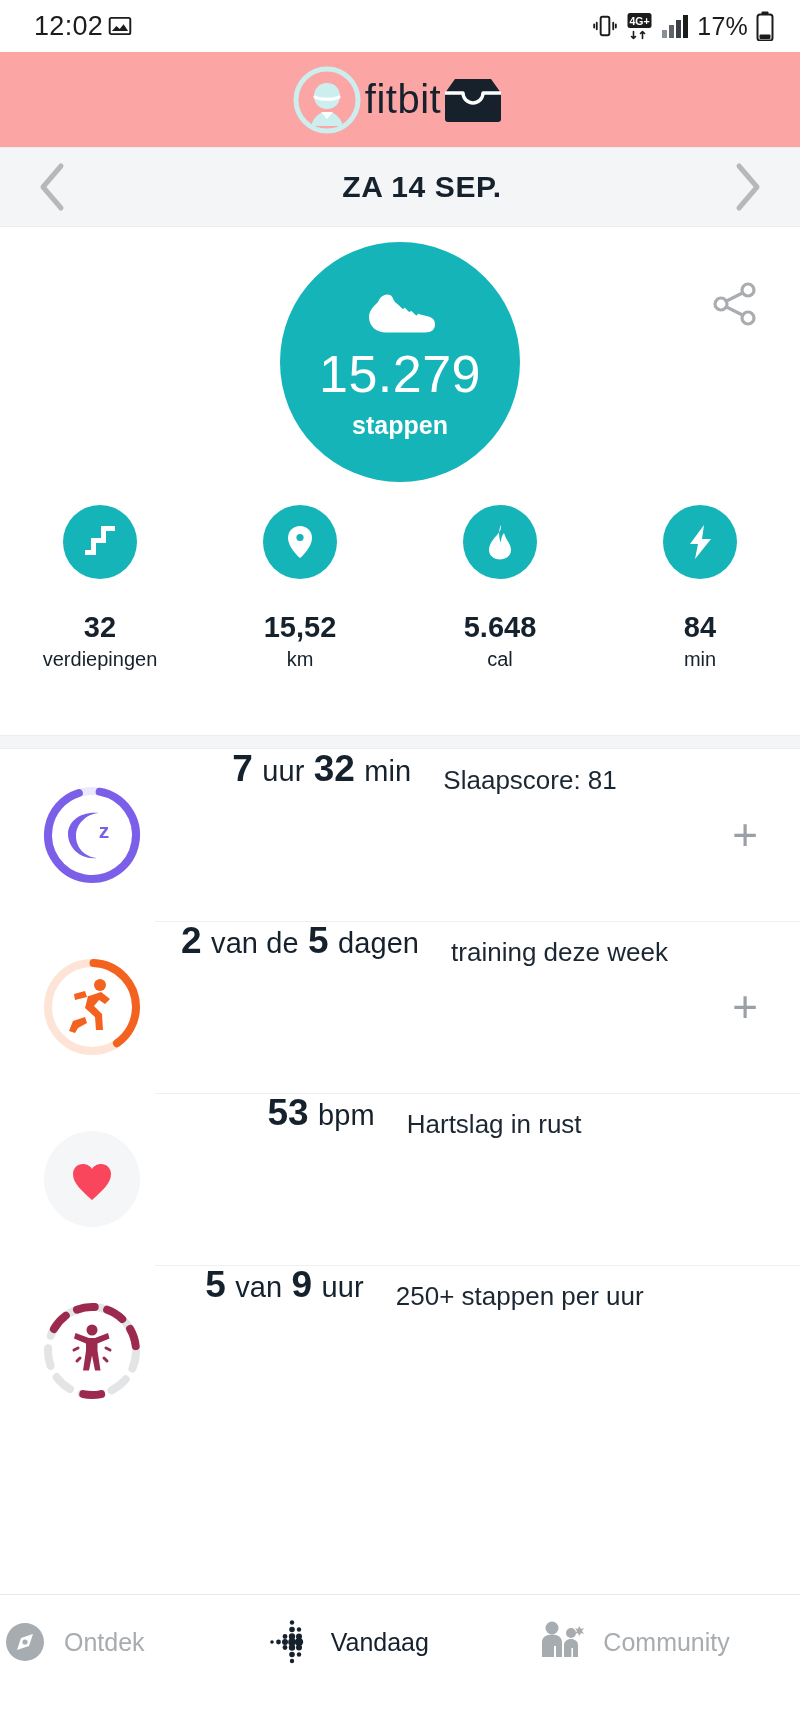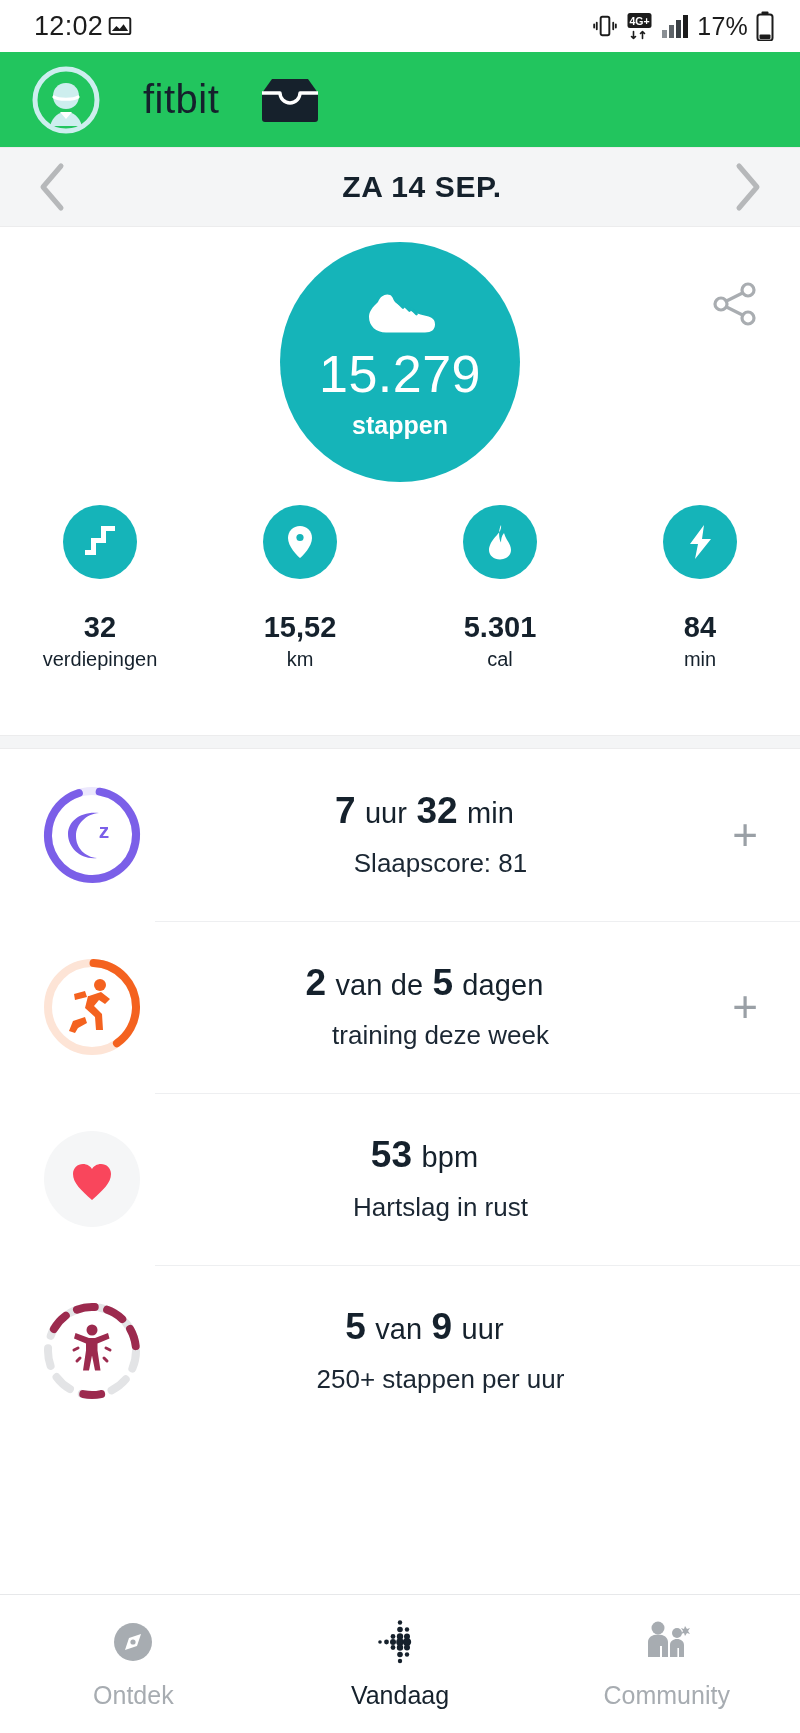--- a/index.html
+++ b/index.html
@@ -21,22 +21,22 @@
   }
   .sb-left { display:flex; align-items:center; gap:4px; }
   .sb-time { font-size:27px; font-weight:400; color:#1c1c1c; letter-spacing:.3px; }
   .sb-right { display:flex; align-items:center; gap:8px; }
   .sb-batt { font-size:25px; color:#1c1c1c; letter-spacing:.2px; }
   .ico { display:inline-flex; align-items:center; justify-content:center; }
 
   
   .appbar {
     flex:0 0 95px; height:95px;
-    display:flex; align-items:center; justify-content:flex-start;
-    padding:0 34px 0 28px; background:#22c55e;gap:39px;
+    display:flex; align-items:center; justify-content:center;
+    padding:0 34px 0 28px; background:#fca5a5;
   }
   .brand { font-size:40px; font-weight:300; letter-spacing:.5px; color:#15212c; font-family:"Liberation Sans", sans-serif; }
   .avatar-wrap { width:76px; height:76px; display:flex; align-items:center; justify-content:center; }
 
   
   .datebar {
     flex:0 0 80px; height:80px; background:#f4f5f6;
     display:flex; align-items:center; justify-content:space-between;
     padding:0 30px;
     border-top:1px solid #ececed;
@@ -70,35 +70,35 @@
 
   .sep { flex:0 0 14px; background:#f4f5f6; border-top:1px solid #ececed; border-bottom:1px solid #ececed; }
 
   
   .tiles { flex:1 1 auto; background:#fff; overflow:hidden; }
   .tile { display:flex; align-items:flex-start; height:172px; position:relative; padding-left:28px; }
   .tile + .tile::before {
     content:""; position:absolute; left:155px; right:0; top:0; height:1px; background:#eeeff1;
   }
   .tile-ico { flex:0 0 127px; height:172px; display:flex; align-items:center; justify-content:center; }
-  .tile-body { flex:1; display:flex; flex-direction:column; justify-content:center; height:172px; padding-left:4px;align-items:center; }
+  .tile-body { flex:1; display:flex; flex-direction:row; justify-content:center; height:172px; padding-left:4px; }
   .tile-title { font-size:33px; color:#15212c; line-height:1.1; letter-spacing:.1px; }
   .tile-title b { font-weight:700; font-size:37px; }
   .tile-title span { font-weight:400; font-size:29px; }
   .tile-sub { margin-top:16px; font-size:26px; font-weight:400; color:#1b2733;margin-left:32px; }
   .tile-plus { flex:0 0 110px; height:172px; display:flex; align-items:center; justify-content:center; }
   .plus { font-size:44px; color:#9aa0a6; font-weight:300; line-height:1; }
 
   
   .navbar {
     flex:0 0 139px; height:139px;
     border-top:1px solid #e7e8ea; background:#fff;
     display:flex; align-items:flex-start; padding-top:22px;
   }
-  .nav-item { flex:1; display:flex; flex-direction:column; align-items:center; gap:14px; }
+  .nav-item { flex:1; display:flex; flex-direction:row; align-items:center; gap:14px; }
   .nav-lbl { font-size:25px; }
   .nav-item.inactive .nav-lbl { color:#a7acb1; }
   .nav-item.active .nav-lbl { color:#15212c; }
 </style>
 </head>
 <body>
 
 <div class="phone">
 
   <div class="statusbar">
@@ -222,21 +222,21 @@
         <div class="stat-val">15,52</div>
         <div class="stat-unit">km</div>
       </div>
 
       <div class="stat">
         <div class="stat-ico">
           <svg width="40" height="40" viewBox="0 0 40 40">
             <path d="M21 3c1 7-5 10-8.5 15.5C9.5 23 9 26 9 28c0 5.5 4.9 9.5 11 9.5S31 33.5 31 28c0-6.5-5.5-10.5-7-17-2.5 3-3 6.5-3 9.5-2-3-3-12-0 -17.5z" fill="#ffffff"></path>
           </svg>
         </div>
-        <div class="stat-val">5.301</div>
+        <div class="stat-val">5.648</div>
         <div class="stat-unit">cal</div>
       </div>
 
       <div class="stat">
         <div class="stat-ico">
           <svg width="40" height="40" viewBox="0 0 40 40">
             <path d="M24 3 L10 22h8L15 37 31 17h-9z" fill="#ffffff"></path>
           </svg>
         </div>
         <div class="stat-val">84</div>

